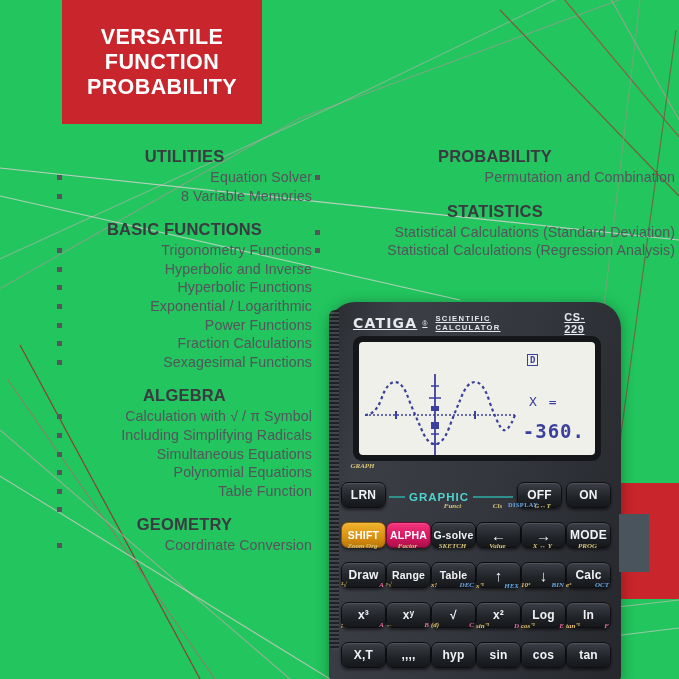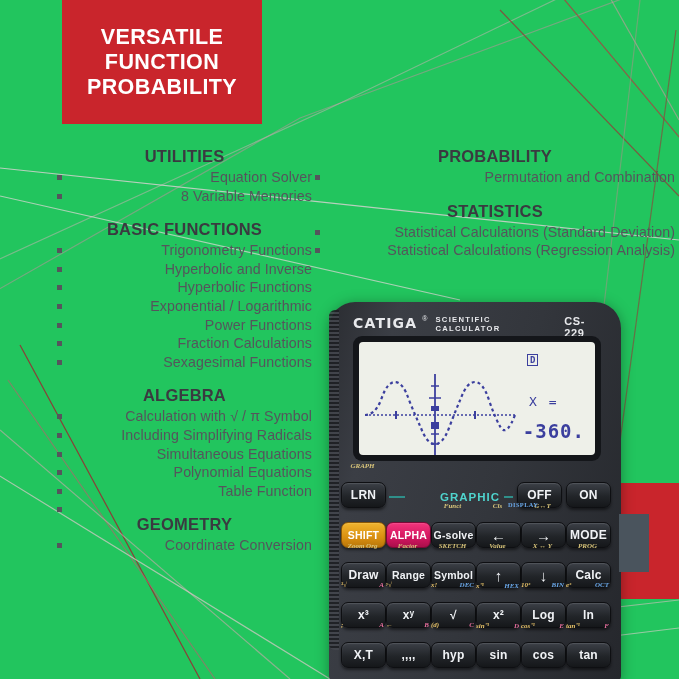--- a/index.html
+++ b/index.html
@@ -59,21 +59,21 @@
     position:absolute;left:0;top:8px;width:10px;height:340px;
     background:repeating-linear-gradient(180deg,#1d1f23 0px,#1d1f23 2px,#43464d 2px,#43464d 4px);
     border-radius:6px 0 0 6px;opacity:.9;
   }
   .hinge{
     position:absolute;right:-28px;top:212px;width:30px;height:58px;
     background:#4a545d;
   }
   .brand-row{
     position:absolute;left:24px;top:13px;width:250px;height:16px;
-    display:flex;align-items:flex-start;gap:8px;color:#e8e9ec;
+    display:flex;align-items:center;gap:8px;color:#e8e9ec;text-decoration:underline;
   }
   .brand{
     font-size:14px;font-weight:bold;letter-spacing:1.2px;
     font-family:"DejaVu Sans", sans-serif;
   }
   .brand-r{font-size:7px;vertical-align:super;margin-left:-3px;}
   .brand-sub{font-size:7.6px;letter-spacing:1.3px;font-weight:bold;}
   .brand-model{font-size:11px;letter-spacing:.6px;font-weight:bold;margin-left:4px;}
 
   .lcd-bezel{
@@ -121,21 +121,21 @@
   .key.shift{background:linear-gradient(180deg,#f0b42e 0%,#d98f10 60%,#b8760a 100%);border-color:#8a5705;color:#fff;}
   .key.alpha{background:linear-gradient(180deg,#f2357c 0%,#d41660 60%,#ab0f4b 100%);border-color:#7d0836;color:#fff;text-align:right;}
   .key.arrow{font-size:15px;}
   .graphic-line{
     position:absolute;left:48px;top:20px;right:96px;height:10px;
     display:flex;align-items:center;gap:4px;
   }
   .graphic-line .dash{flex:0 0 16px;height:1.4px;background:#2f8f8a;}
   .graphic-line .dash2{flex:1;height:1.4px;background:#2f8f8a;}
   .graphic-line .gtxt{
-    color:#4fd4ce;font-size:11.5px;font-weight:bold;letter-spacing:1px;margin-left:31px;
+    color:#4fd4ce;font-size:11.5px;font-weight:bold;letter-spacing:1px;
   }
   .display-lbl{
     position:absolute;left:167px;top:-11px;font-size:6.4px;font-weight:bold;
     color:#6aa7e8;letter-spacing:.4px;font-family:"Liberation Serif", serif;
   }
   .sub2{
     position:absolute;width:43px;display:flex;justify-content:space-between;
     align-items:baseline;top:-11px;
   }
   .sub2 .l{font-size:7px;font-style:italic;font-weight:bold;color:#e8c36a;font-family:"Liberation Serif",serif;}
@@ -313,21 +313,21 @@
             <div class="kcell">
               <span class="klabel ">Zoom Org</span>
               <div class="key">Draw</div>
             </div>
             <div class="kcell">
               <span class="klabel ">Factor</span>
               <div class="key small">Range</div>
             </div>
             <div class="kcell">
               <span class="klabel ">SKETCH</span>
-              <div class="key small">Symbol</div>
+              <div class="key small">Table</div>
             </div>
             <div class="kcell">
               <span class="klabel ">Value</span>
               <div class="key arrow">↑</div>
             </div>
             <div class="kcell">
               <span class="klabel ">X ↔ Y</span>
               <div class="key arrow">↓</div>
             </div>
             <div class="kcell">

